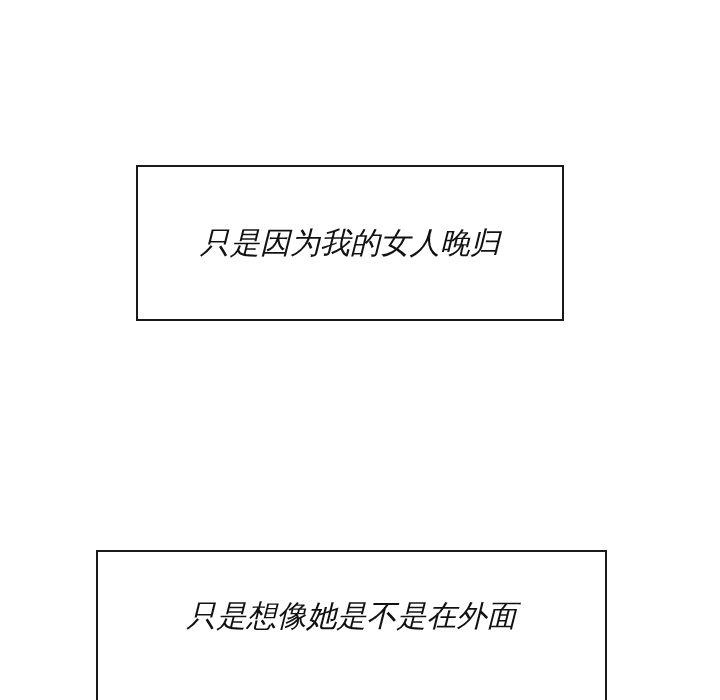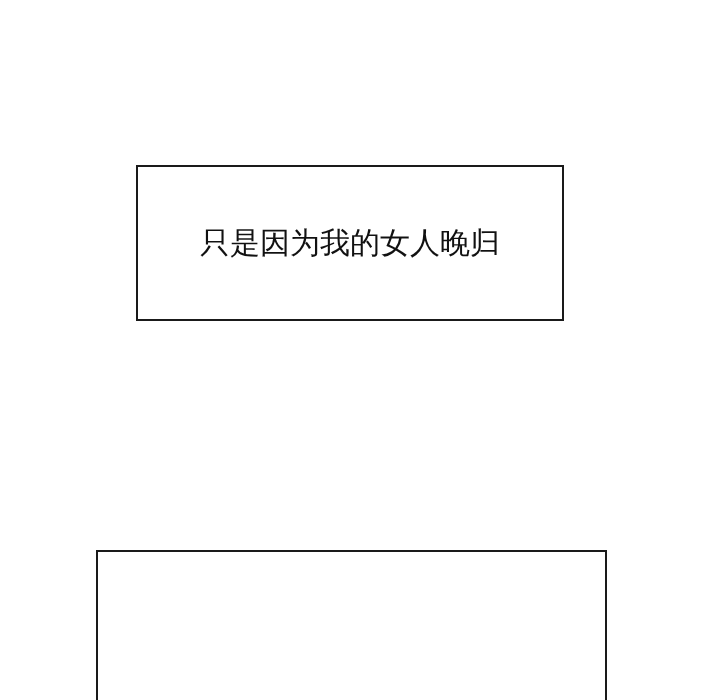--- a/index.html
+++ b/index.html
@@ -8,24 +8,25 @@
     font-family: "DejaVu Sans", "Liberation Sans", sans-serif;
   }
   .caption-box {
     position: absolute; box-sizing: border-box;
     border: 2px solid #1a1a1a; background: #ffffff;
     display: flex; flex-direction: column; align-items: center; justify-content: center;
   }
   .box1 { left: 136px; top: 165px; width: 428px; height: 156px; }
   .box2 { left: 96px; top: 550px; width: 511px; height: 170px; justify-content: flex-start; padding-top: 44px; }
   .line {
-    color: #111111; font-size: 30px; line-height: 40px; letter-spacing: 0px; white-space: nowrap;
+    color: #111111; font-size: 30px; line-height: 40px; letter-spacing: 0px; white-space: nowrap; font-style: italic;
   }
 </style>
 </head>
 <body>
 
 <div class="caption-box box1">
   <div class="line">只是因为我的女人晚归</div>
 </div>
 
 <div class="caption-box box2">
+  <div class="line">只是想像她是不是在外面</div>
 </div>
 
 </body></html>

